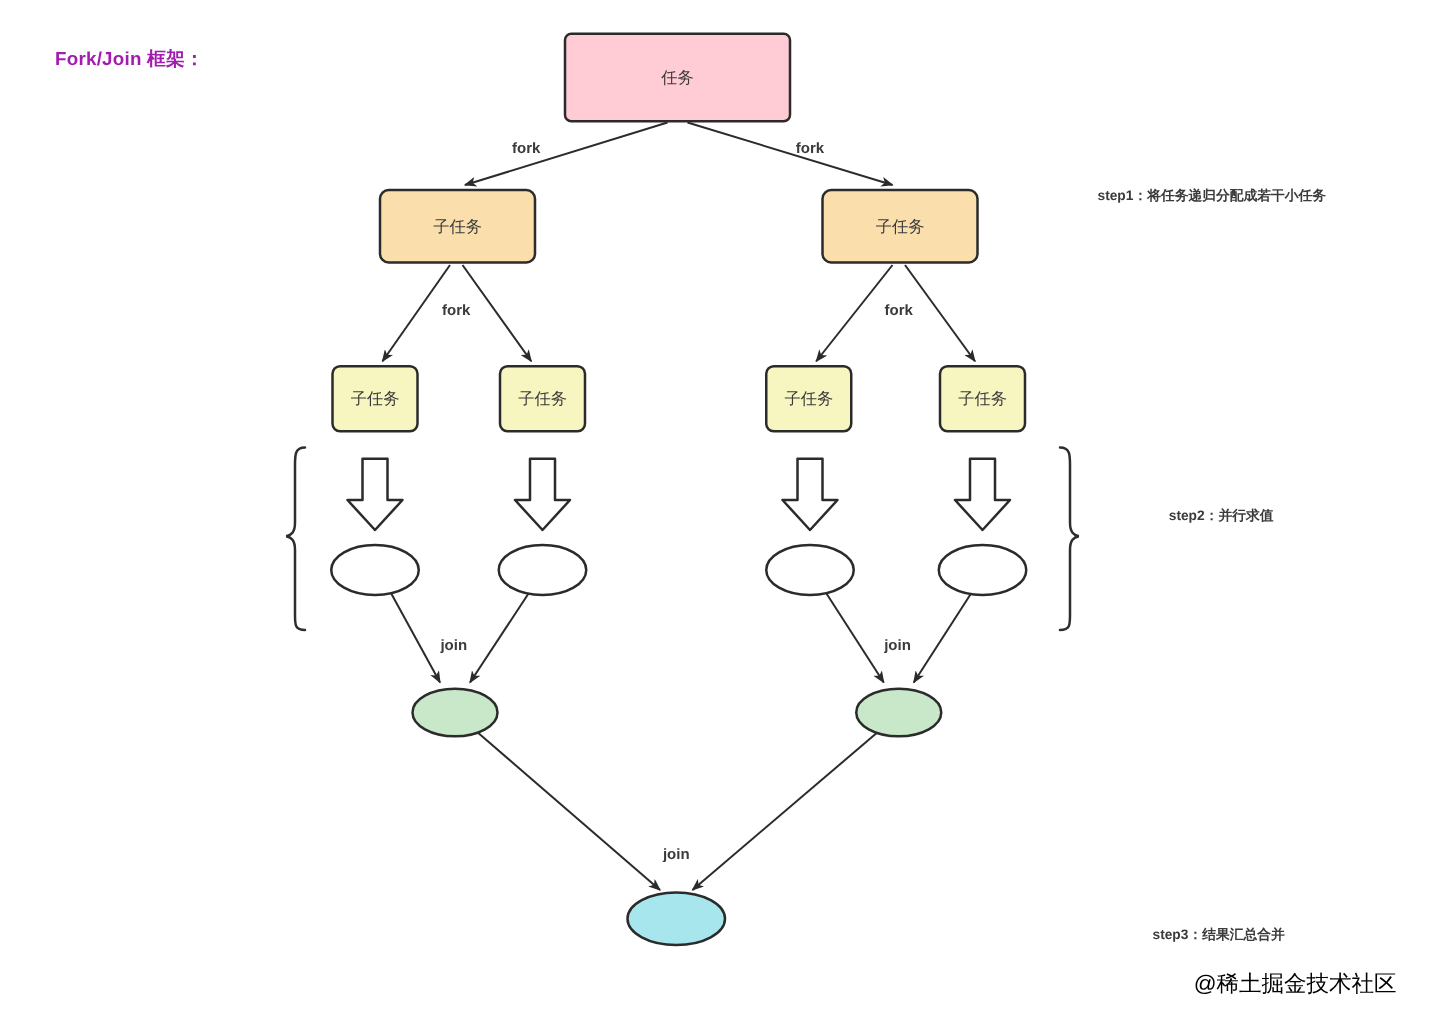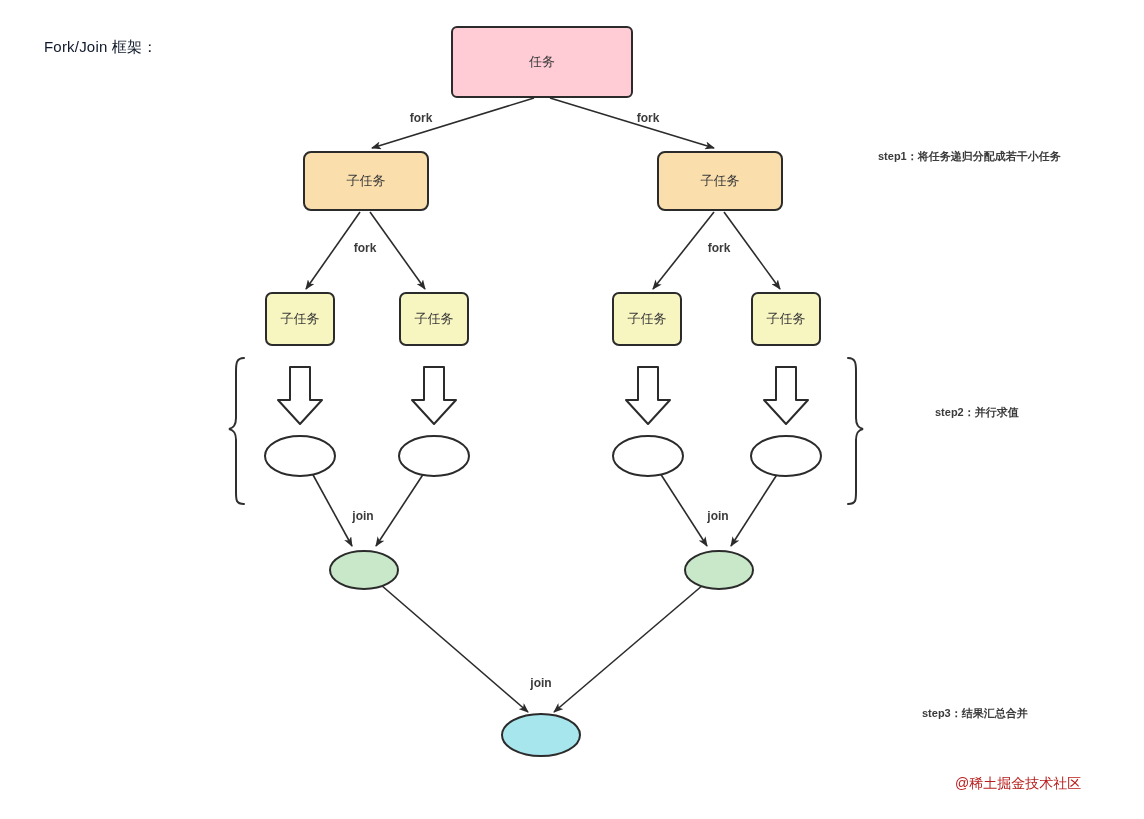--- a/index.html
+++ b/index.html
@@ -20,41 +20,41 @@
   #diagram-svg {
     position: absolute;
     left: 0;
     top: 0;
   }
   .page-title {
     position: absolute;
     left: 44px;
     top: 38px;
     font-size: 15px;
-    font-weight: normal;
-    color: #0f172a;
+    font-weight: bold;
+    color: #a21caf;
     letter-spacing: .2px;
     white-space: nowrap;
   }
   .step-label {
     position: absolute;
     font-size: 11px;
     font-weight: bold;
     color: #3b3b3b;
     white-space: nowrap;
   }
   #step1-label { left: 878px; top: 149px; }
   #step2-label { left: 935px; top: 405px; }
-  #step3-label { left: 922px; top: 706px; }
+  #step3-label { left: 922px; top: 740px; }
   .watermark {
     position: absolute;
     left: 955px;
     top: 775px;
-    font-size: 14px;
-    color: #b91c1c;
+    font-size: 18px;
+    color: #000000;
     white-space: nowrap;
   }
   .node-text {
     font-size: 13px;
     fill: #3a3a3a;
     font-family: "Liberation Sans", "DejaVu Sans", sans-serif;
     text-anchor: middle;
     dominant-baseline: middle;
   }
   .edge-label {

